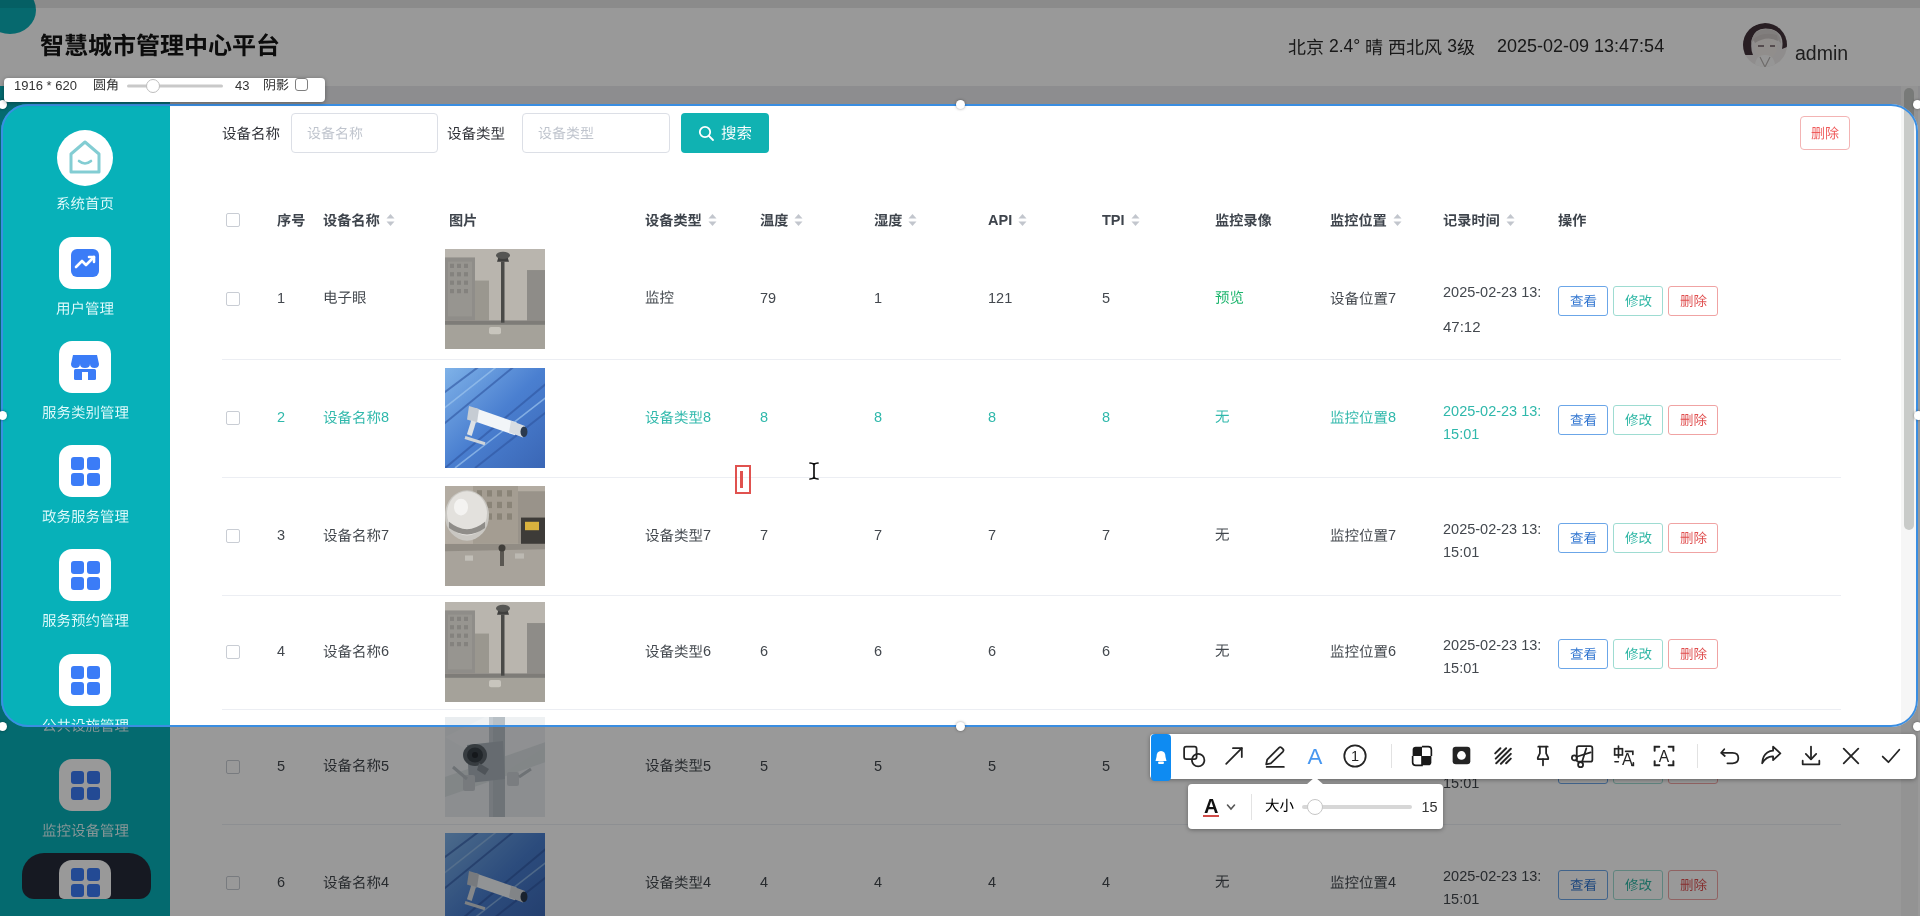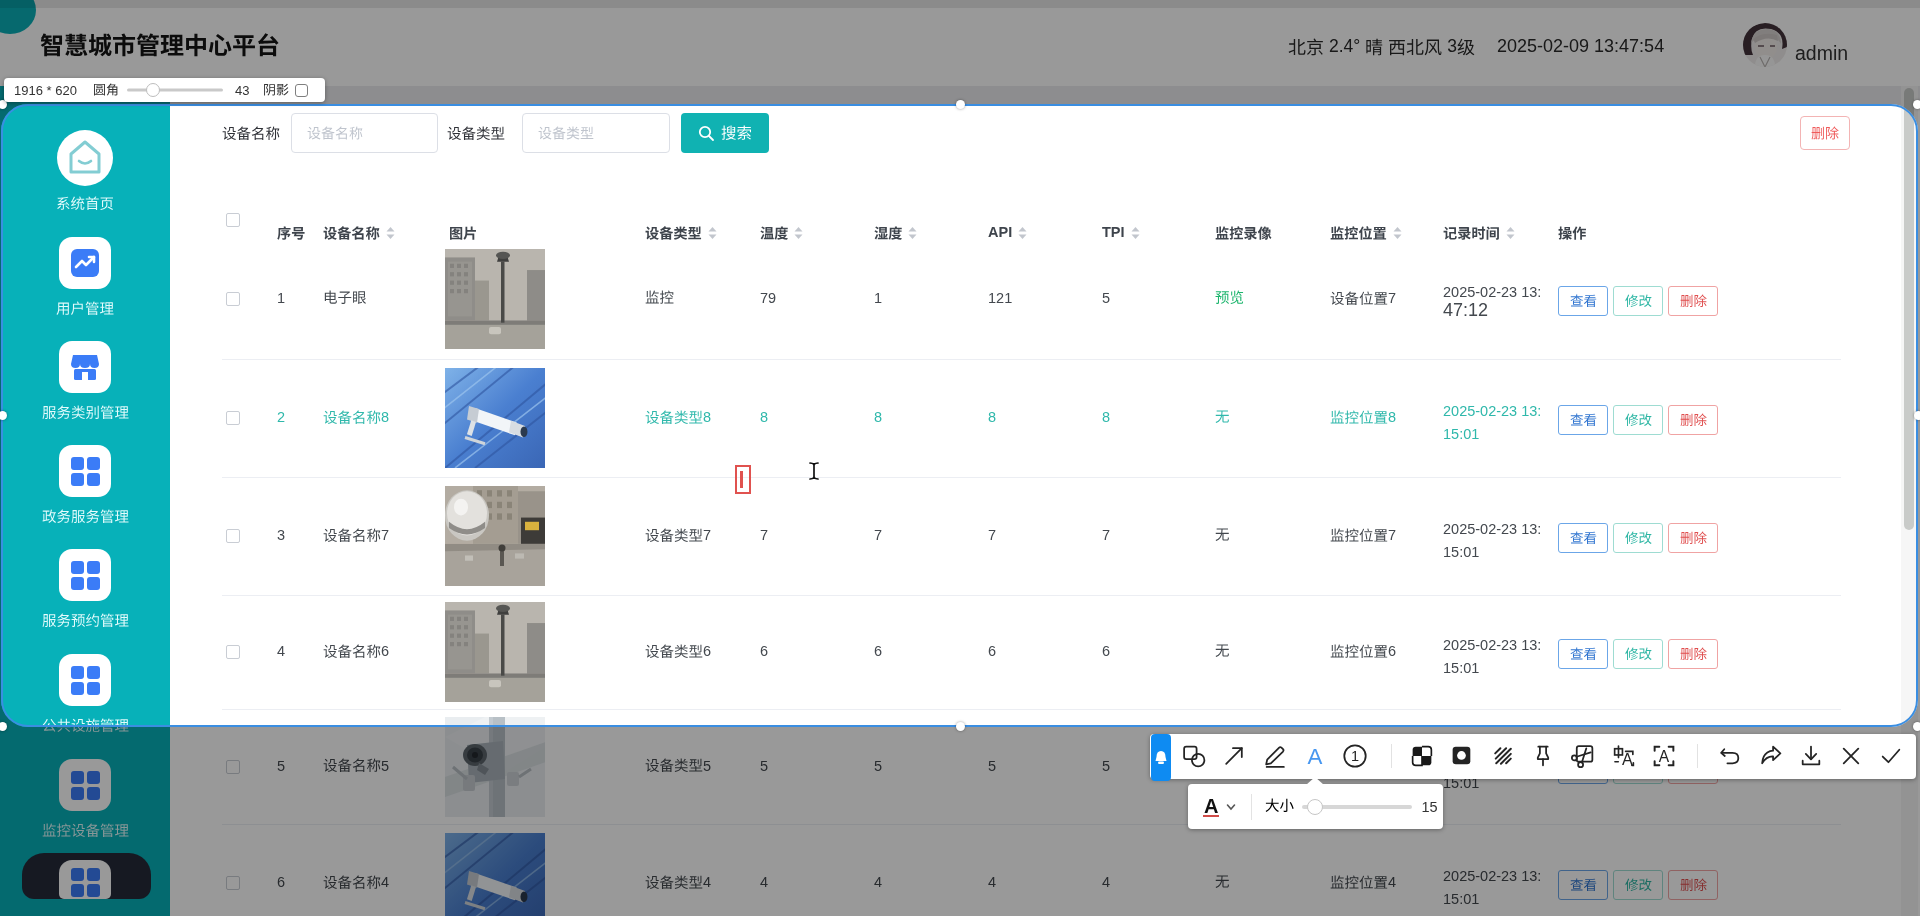--- a/index.html
+++ b/index.html
@@ -11,39 +11,39 @@
 
 #sidebar{position:absolute;left:0;top:86px;width:170px;height:830px;background:#07b1b9}
 .micon{position:absolute;left:59px;width:52px;height:52px;background:#fff;border-radius:13px}
 .mlabel{position:absolute;width:170px;text-align:center;color:#e3fbfc}
 #graystrip{position:absolute;left:170px;top:86px;width:1750px;height:20px;background:#ececee}
 .inp{position:absolute;height:40px;background:#fff;border:1px solid #dcdfe6;border-radius:4px;color:#bfc4cd;font-size:14px;display:flex;align-items:center;padding-left:15px}
 .lbl{position:absolute;color:#303238;font-size:14.5px}
 #searchbtn{position:absolute;left:681px;top:113px;width:88px;height:40px;background:#10b2b2;border-radius:4px;display:flex;align-items:center;justify-content:center;color:#fff}
 #delbtn{position:absolute;left:1800px;top:116px;width:50px;height:34px;background:#fff;border:1px solid #f3b4b4;border-radius:4px;display:flex;align-items:center;justify-content:center;color:#ef5b5b}
 
-.hcell{position:absolute;top:200px;height:40px;display:flex;align-items:flex-end;color:#3e444c}
+.hcell{position:absolute;top:200px;height:40px;display:flex;align-items:center;color:#3e444c}
 .cell{position:absolute;display:flex;align-items:center;color:#43484e;font-size:14.5px}
 .rowline{position:absolute;left:222px;width:1619px;height:1px;background:#eceef3}
 .caret{display:inline-block;margin-left:5px}
 .teal{color:#2fb8ab}
 .btn{position:absolute;width:50px;height:30px;border-radius:3px;background:#fff;display:flex;align-items:center;justify-content:center}
 .btnb{border:1px solid #6ba6e8;color:#2f74d0}
 .btng{border:1px solid #9edcd2;color:#2eb6a4}
 .btnr{border:1px solid #f0a3a3;color:#e04e4e}
 .ck{position:absolute;width:14px;height:14px;border:1px solid #c9cdd4;border-radius:2px;background:#fff}
 
 #sbtrack{position:absolute;left:1901px;top:86px;width:17px;height:830px;background:#f6f6f6}
 #sbthumb{position:absolute;left:1904px;top:88px;width:10px;height:442px;background:#c9cbc9;border-radius:5px}
 
 #shade{position:absolute;left:1px;top:104px;width:1917px;height:623px;border-radius:27px;border:2px solid #3a8ee2;box-shadow:0 0 0 2500px rgba(0,0,0,0.40);z-index:50}
 .hnd{position:absolute;width:9px;height:9px;border-radius:50%;background:#fff;box-shadow:0 0 3px rgba(0,0,0,.4);z-index:55}
 
 .ptool{position:absolute;background:#fff;border-radius:4px;box-shadow:0 1px 4px rgba(0,0,0,.35);z-index:60}
-#sizebar{left:4px;top:78px;width:321px;height:24px;font-size:13px;color:#333;display:flex;align-items:center}
+#sizebar{left:4px;top:78px;width:321px;height:24px;font-size:13px;color:#333;display:flex;}
 #mainbar{left:1150px;top:734px;width:766px;height:45px;border-radius:4px}
 #bluetab{position:absolute;left:1151px;top:734px;width:20px;height:47px;border-radius:4px;background:#0e8bf2;z-index:61;display:flex;align-items:center;justify-content:center}
 #subbar{left:1188px;top:784px;width:255px;height:45px;display:flex;align-items:center}
 #notch{position:absolute;left:1306px;top:777px;z-index:61;width:0;height:0;border-left:9px solid transparent;border-right:9px solid transparent;border-bottom:8px solid #fff}
 .tico{position:absolute;top:743px;width:26px;height:26px;z-index:61}
 .tsep{position:absolute;top:744px;width:1px;height:24px;background:#e2e2e2;z-index:61}
 #redbox{position:absolute;left:735px;top:465px;width:16px;height:29px;border:2px solid #e0524f;z-index:62}
 #redcaret{position:absolute;left:740px;top:471px;width:3px;height:17px;background:#e0524f;z-index:63}
 </style></head><body>
 <div id="header"></div>
@@ -329,21 +329,21 @@
       <path fill="#1db56d" d="M670 385V585C670 688 647 823 410 901C427 915 447 940 456 955C710 862 741 712 741 586V385ZM725 792C788 842 869 914 908 959L960 906C920 863 837 794 775 746ZM88 272C149 313 227 368 282 410H38V477H203V870C203 883 199 886 184 887C170 887 124 887 72 886C83 907 93 937 96 958C165 958 210 957 238 945C267 933 275 912 275 872V477H382C364 531 344 586 326 624L383 639C410 585 441 497 467 420L420 407L409 410H341L361 384C338 366 306 342 270 318C329 265 394 188 437 116L391 84L378 88H59V155H328C297 200 256 249 218 282L129 224ZM500 252V728H570V321H846V726H919V252H724L759 152H959V84H464V152H677C670 185 661 221 652 252Z M1644 254C1695 302 1752 370 1777 416L1844 384C1818 339 1762 274 1708 227ZM1115 96V378H1188V96ZM1324 50V411H1397V50ZM1528 697V854C1528 927 1553 946 1651 946C1672 946 1806 946 1827 946C1907 946 1928 918 1937 804C1917 800 1887 790 1871 778C1867 869 1860 882 1820 882C1791 882 1680 882 1658 882C1611 882 1603 878 1603 853V697ZM1457 554V632C1457 712 1431 825 1066 902C1083 917 1104 945 1114 962C1491 873 1535 738 1535 634V554ZM1196 441V759H1270V508H1741V753H1819V441ZM1586 39C1559 151 1512 265 1451 339C1470 347 1501 366 1515 377C1549 332 1580 274 1606 209H1935V142H1632C1641 113 1650 84 1658 54Z"></path>
     </svg>
   </div>
 <div class="cell" style="left:1330px;top:290.2px">
     <svg class="" width="58.0" height="14.5" viewBox="0 0 4000 1000" style="vertical-align:top;">
       <path fill="currentColor" d="M122 104C175 151 242 218 273 261L324 208C292 167 225 102 171 58ZM43 354V426H184V785C184 831 153 864 134 876C148 891 168 922 175 940C190 920 217 900 395 768C386 753 374 725 368 705L257 786V354ZM491 76V187C491 261 469 344 337 404C351 416 377 445 386 460C530 391 562 283 562 189V146H739V307C739 383 753 411 823 411C834 411 883 411 898 411C918 411 939 410 951 406C948 389 946 360 944 341C932 344 911 346 897 346C884 346 839 346 828 346C812 346 810 337 810 308V76ZM805 552C769 632 715 698 649 751C582 696 529 629 493 552ZM384 482V552H436L422 557C462 649 519 729 590 794C515 842 429 875 341 895C355 911 371 941 377 960C474 934 566 896 647 841C723 897 814 938 917 963C926 942 947 912 963 896C867 876 781 841 708 794C793 720 861 624 901 499L855 479L842 482Z M1685 192C1637 243 1572 287 1498 325C1430 291 1372 250 1329 203L1340 192ZM1369 37C1319 124 1221 224 1076 292C1093 304 1116 329 1128 347C1184 318 1233 285 1276 250C1317 292 1365 329 1420 361C1298 412 1160 447 1030 465C1043 482 1058 515 1064 536C1209 512 1363 469 1499 403C1624 463 1772 502 1926 522C1936 501 1956 470 1973 453C1831 437 1694 407 1578 361C1673 305 1754 236 1808 153L1759 122L1746 126H1399C1418 102 1435 78 1450 53ZM1248 751H1460V862H1248ZM1248 690V589H1460V690ZM1746 751V862H1537V751ZM1746 690H1537V589H1746ZM1170 523V960H1248V928H1746V958H1827V523Z M2369 222V295H2914V222ZM2435 371C2465 510 2495 695 2503 800L2577 778C2567 676 2536 496 2503 355ZM2570 52C2589 102 2609 168 2617 211L2692 189C2682 146 2660 83 2641 33ZM2326 846V918H2955V846H2748C2785 712 2826 515 2853 361L2774 348C2756 498 2716 711 2678 846ZM2286 44C2230 196 2136 346 2038 443C2051 460 2073 499 2081 517C2115 482 2148 441 2180 396V958H2255V279C2294 211 2329 138 2357 65Z M3651 132H3820V222H3651ZM3417 132H3582V222H3417ZM3189 132H3348V222H3189ZM3190 453V874H3057V930H3945V874H3808V453H3495L3509 394H3922V335H3520L3531 277H3895V78H3117V277H3454L3446 335H3068V394H3436L3424 453ZM3262 874V812H3734V874ZM3262 605H3734V663H3262ZM3262 560V504H3734V560ZM3262 708H3734V767H3262Z"></path>
     </svg>
     <span>7</span>
   </div>
 <div class="cell" style="left:1443px;top:284.2px;font-size:14.5px">2025-02-23 13:</div>
-<div class="cell" style="left:1443px;top:300px;font-size:18px">47:12</div>
+<div class="cell" style="left:1443px;top:318px;font-size:15px">47:12</div>
 <div class="btn btnb" style="left:1558px;top:286.2px">
     <svg class="" width="27.0" height="13.5" viewBox="0 0 2000 1000" style="vertical-align:top;">
       <path fill="#2f74d0" d="M295 662H700V746H295ZM295 528H700V610H295ZM221 474V800H778V474ZM74 860V928H930V860ZM460 40V167H57V233H379C293 328 159 414 36 456C52 470 74 498 85 516C221 462 369 357 460 238V443H534V237C626 353 776 457 914 508C925 489 947 460 964 446C838 407 702 324 615 233H944V167H534V40Z M1332 666H1768V736H1332ZM1332 613V545H1768V613ZM1332 788H1768V862H1332ZM1826 48C1666 80 1362 95 1118 97C1125 113 1132 138 1133 155C1220 155 1314 153 1408 149C1401 172 1394 195 1386 218H1132V278H1364C1354 303 1343 328 1330 353H1059V415H1296C1233 521 1147 613 1033 678C1049 693 1071 720 1081 737C1150 696 1209 646 1260 589V962H1332V922H1768V962H1843V485H1340C1355 462 1369 439 1382 415H1941V353H1413C1425 328 1436 303 1446 278H1883V218H1468L1491 145C1635 136 1773 122 1874 102Z"></path>
     </svg>
   </div>
 <div class="btn btng" style="left:1613px;top:286.2px">
     <svg class="" width="27.0" height="13.5" viewBox="0 0 2000 1000" style="vertical-align:top;">
       <path fill="#2eb6a4" d="M698 494C644 546 543 593 454 620C468 632 486 650 496 665C591 633 694 581 755 518ZM794 593C726 664 594 721 467 750C482 764 497 785 506 800C641 763 774 701 850 617ZM887 701C798 804 614 868 413 897C428 913 444 939 452 957C664 920 852 848 952 729ZM306 319V802H370V319ZM553 212H832C798 267 749 314 692 352C630 310 584 261 553 212ZM565 39C523 147 451 251 370 318C387 328 415 350 428 362C458 334 488 301 517 264C545 306 584 348 633 386C554 428 462 456 371 473C384 487 400 514 407 530C507 509 605 476 690 426C756 468 836 502 930 524C939 507 958 478 972 464C887 448 813 421 750 388C827 332 890 260 928 168L885 146L871 149H590C607 119 621 88 634 57ZM235 46C187 201 107 354 20 454C33 473 53 513 59 531C92 492 123 448 153 399V960H224V266C255 202 282 133 304 65Z M1602 295H1808C1787 426 1755 537 1706 629C1657 535 1622 425 1598 306ZM1076 110V184H1357V396H1089V777C1089 814 1073 827 1058 834C1071 853 1083 890 1088 912C1111 893 1148 874 1439 763C1436 746 1431 714 1430 692L1165 787V470H1429L1424 476C1440 488 1470 517 1482 530C1508 495 1532 455 1553 411C1581 518 1616 616 1662 699C1602 783 1522 848 1416 896C1431 912 1453 946 1461 964C1563 913 1643 849 1706 769C1761 848 1830 912 1915 955C1927 935 1950 907 1968 892C1879 851 1808 786 1751 703C1817 594 1859 460 1886 295H1952V225H1626C1643 170 1658 112 1670 53L1596 40C1565 204 1510 363 1431 467V110Z"></path>
     </svg>
   </div>

